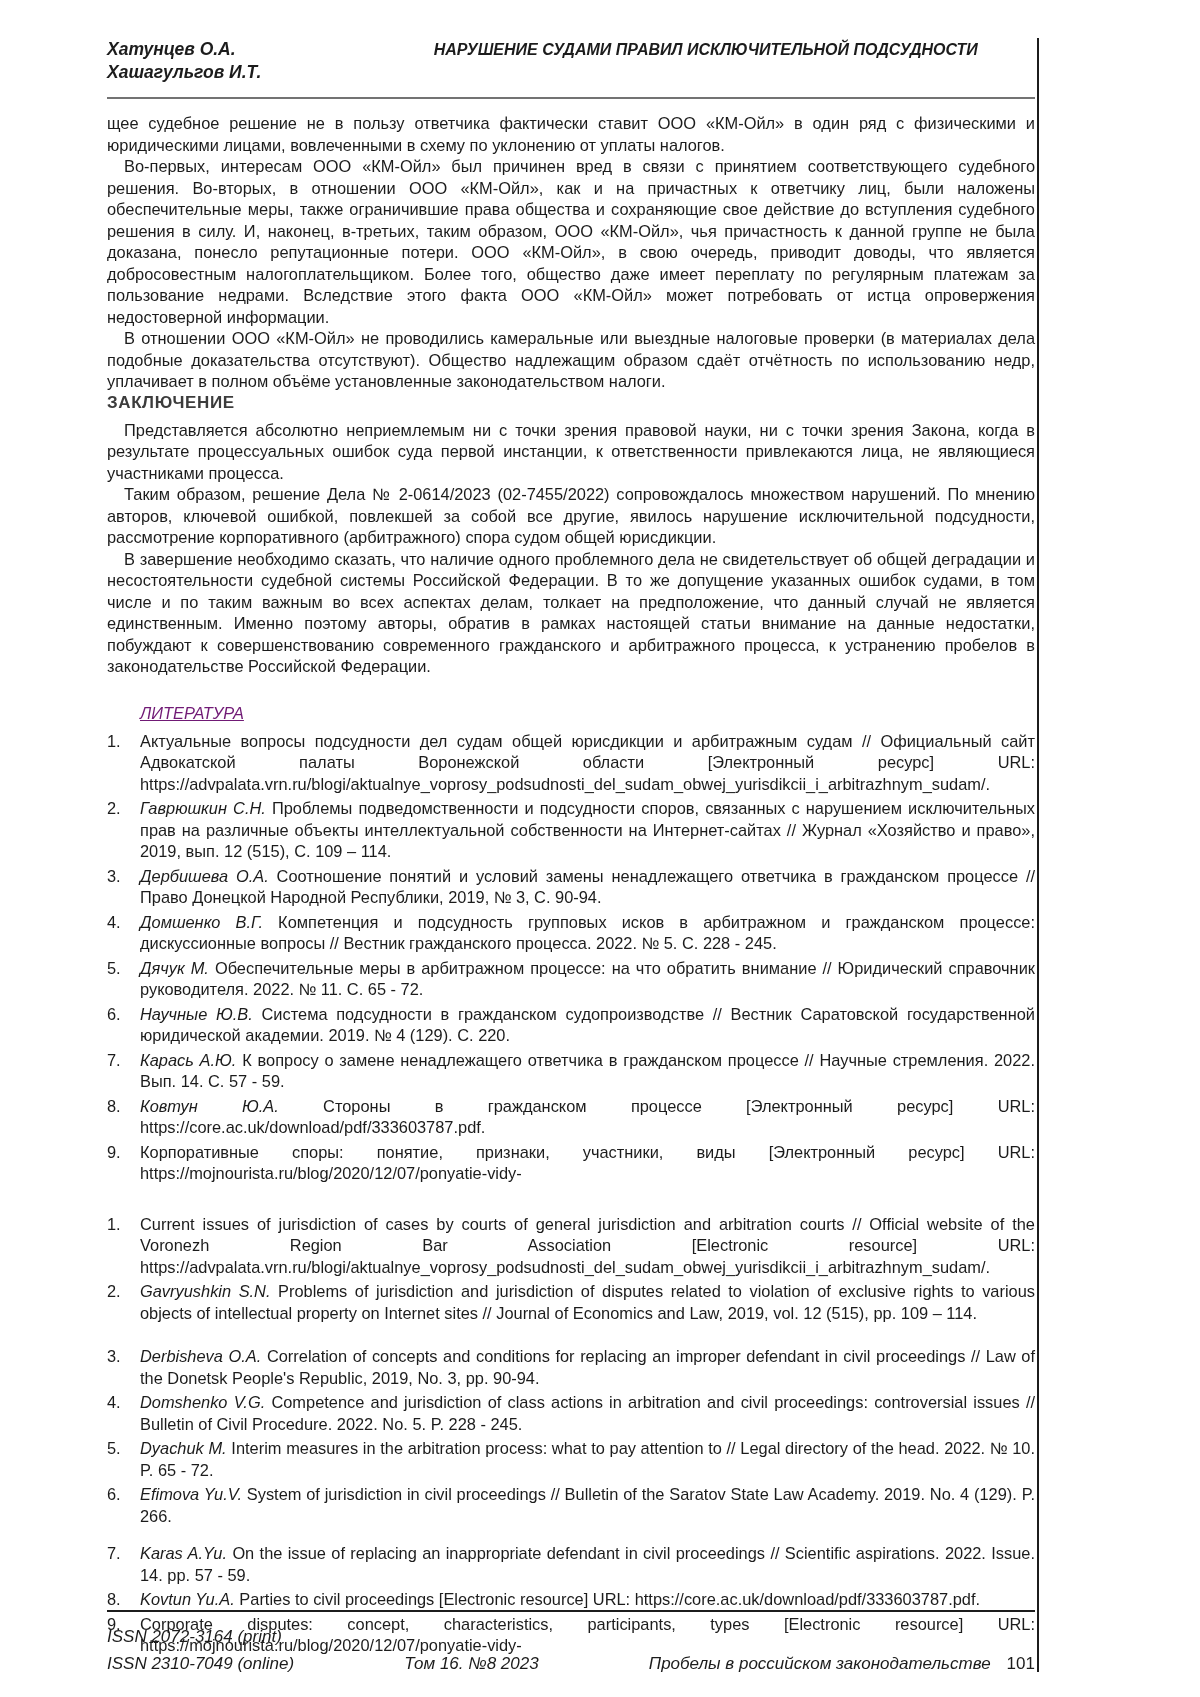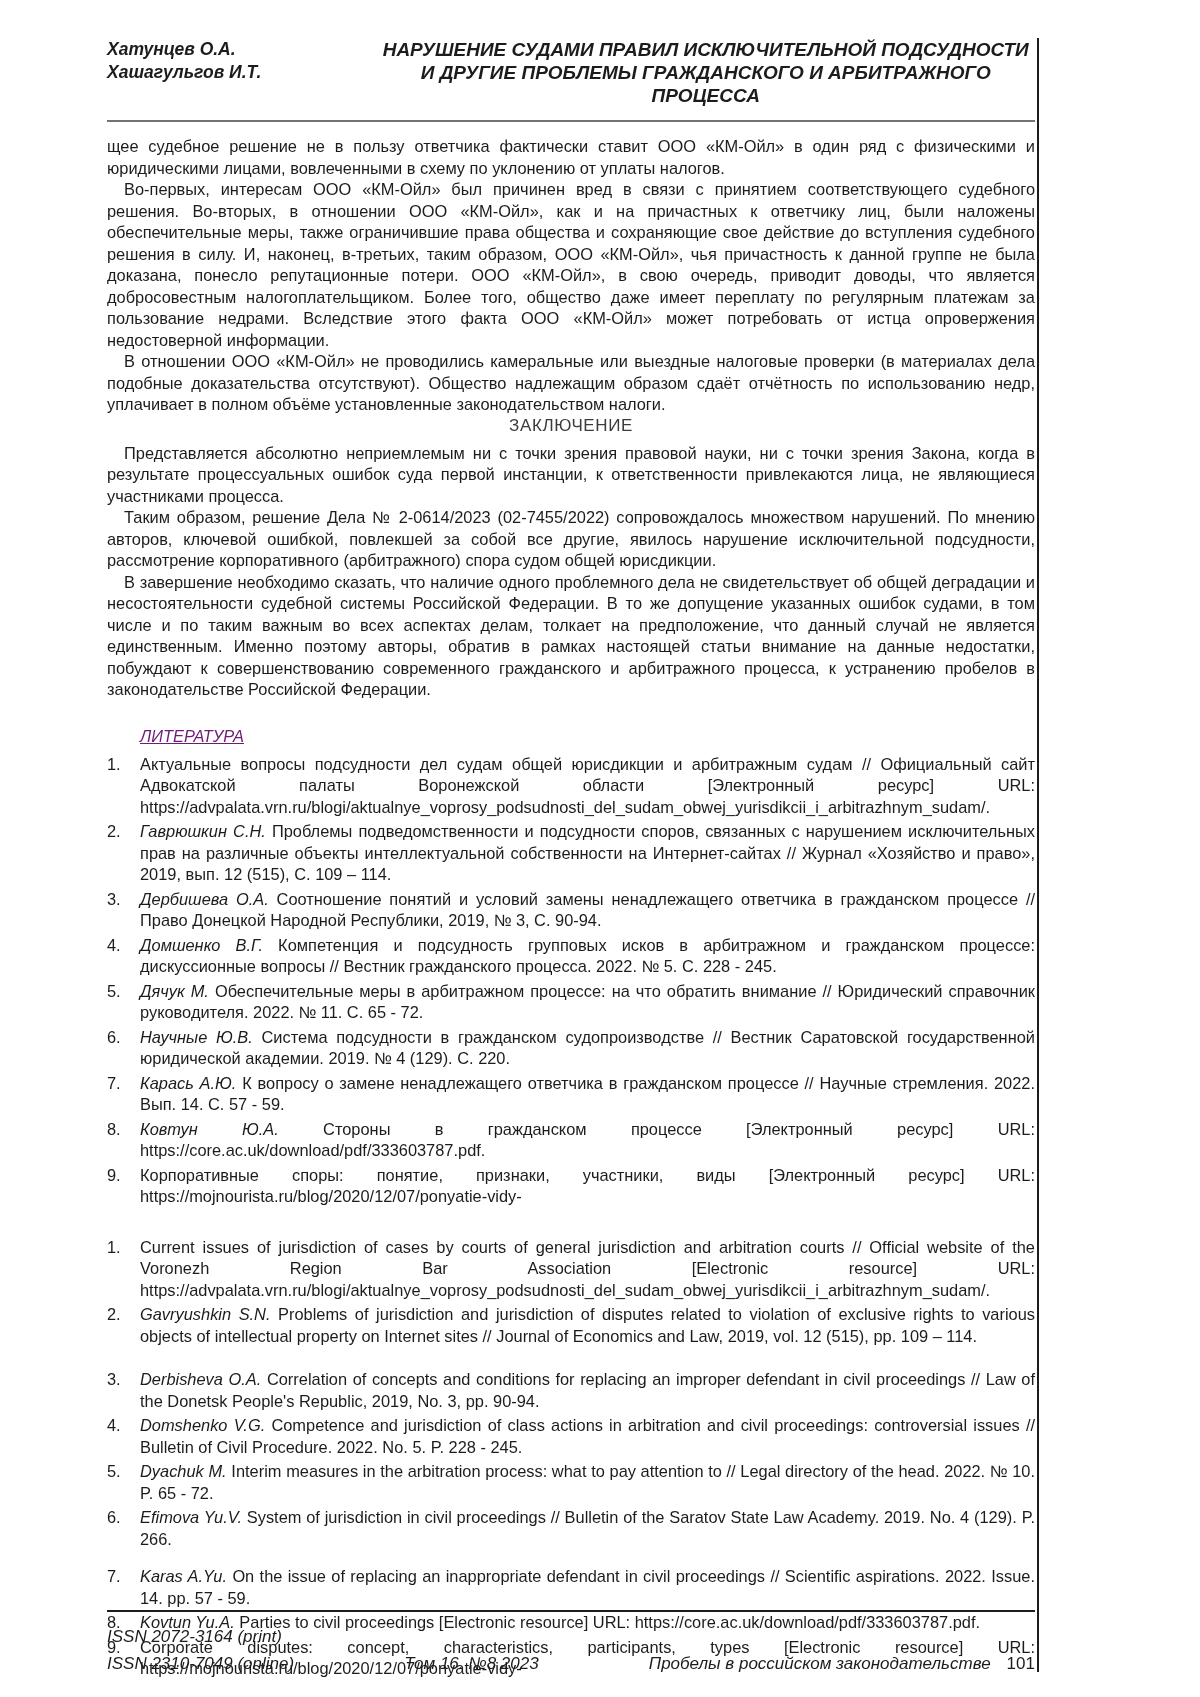--- a/index.html
+++ b/index.html
@@ -34,21 +34,21 @@
     font-style: italic;
     font-size: 17.5px;
     line-height: 23px;
     white-space: nowrap;
   }
   .title {
     flex: 1;
     text-align: center;
     font-weight: bold;
     font-style: italic;
-    font-size: 19px;
+    font-size: 16px;
     line-height: 23px;
     padding-left: 115px;
   }
   
   .right-rule {
     position: absolute;
     left: 1037px;
     top: 38px;
     width: 2px;
     height: 1634px;
@@ -63,25 +63,24 @@
   }
   .para {
     font-size: 16.4px;
     line-height: 21.5px;
     text-align: justify;
     margin: 0;
   }
   .para.indent { text-indent: 17px; }
   .sec-heading {
     font-size: 17px;
-    font-weight: 400;
+    font-weight: 700;
     letter-spacing: 0.6px;
     color: #3c3c3c;
     margin: 0 0 7px 0;
-    text-align: center;
   }
   .sec-heading.mt { margin-top: 11px; }
   
   .refs { margin-top: 26px; }
   .ref-heading {
     font-style: italic;
     text-decoration: underline;
     font-size: 16.4px;
     font-weight: 400;
     margin: 0 0 8px 0;
@@ -129,21 +128,20 @@
 
   <div class="content">
 
     <div class="header">
       <div class="authors">
         <div>Хатунцев О.А.</div>
         <div>Хашагульгов И.Т.</div>
       </div>
       <div class="title">
         <div>НАРУШЕНИЕ СУДАМИ ПРАВИЛ ИСКЛЮЧИТЕЛЬНОЙ ПОДСУДНОСТИ</div>
-        <div>И ДРУГИЕ ПРОБЛЕМЫ ГРАЖДАНСКОГО И АРБИТРАЖНОГО ПРОЦЕССА</div>
       </div>
     </div>
 
     <div class="columns">
 
       <div>
         <p class="para">щее судебное решение не в пользу ответчика фактически ставит ООО «КМ-Ойл» в один ряд с физическими и юридическими лицами, вовлеченными в схему по уклонению от уплаты налогов.</p>
         <p class="para indent">Во-первых, интересам ООО «КМ-Ойл» был причинен вред в связи с принятием соответствующего судебного решения. Во-вторых, в отношении ООО «КМ-Ойл», как и на причастных к ответчику лиц, были наложены обеспечительные меры, также ограничившие права общества и сохраняющие свое действие до вступления судебного решения в силу. И, наконец, в-третьих, таким образом, ООО «КМ-Ойл», чья причастность к данной группе не была доказана, понесло репутационные потери. ООО «КМ-Ойл», в свою очередь, приводит доводы, что является добросовестным налогоплательщиком. Более того, общество даже имеет переплату по регулярным платежам за пользование недрами. Вследствие этого факта ООО «КМ-Ойл» может потребовать от истца опровержения недостоверной информации.</p>
         <p class="para indent">В отношении ООО «КМ-Ойл» не проводились камеральные или выездные налоговые проверки (в материалах дела подобные доказательства отсутствуют). Общество надлежащим образом сдаёт отчётность по использованию недр, уплачивает в полном объёме установленные законодательством налоги.</p>
       </div>

